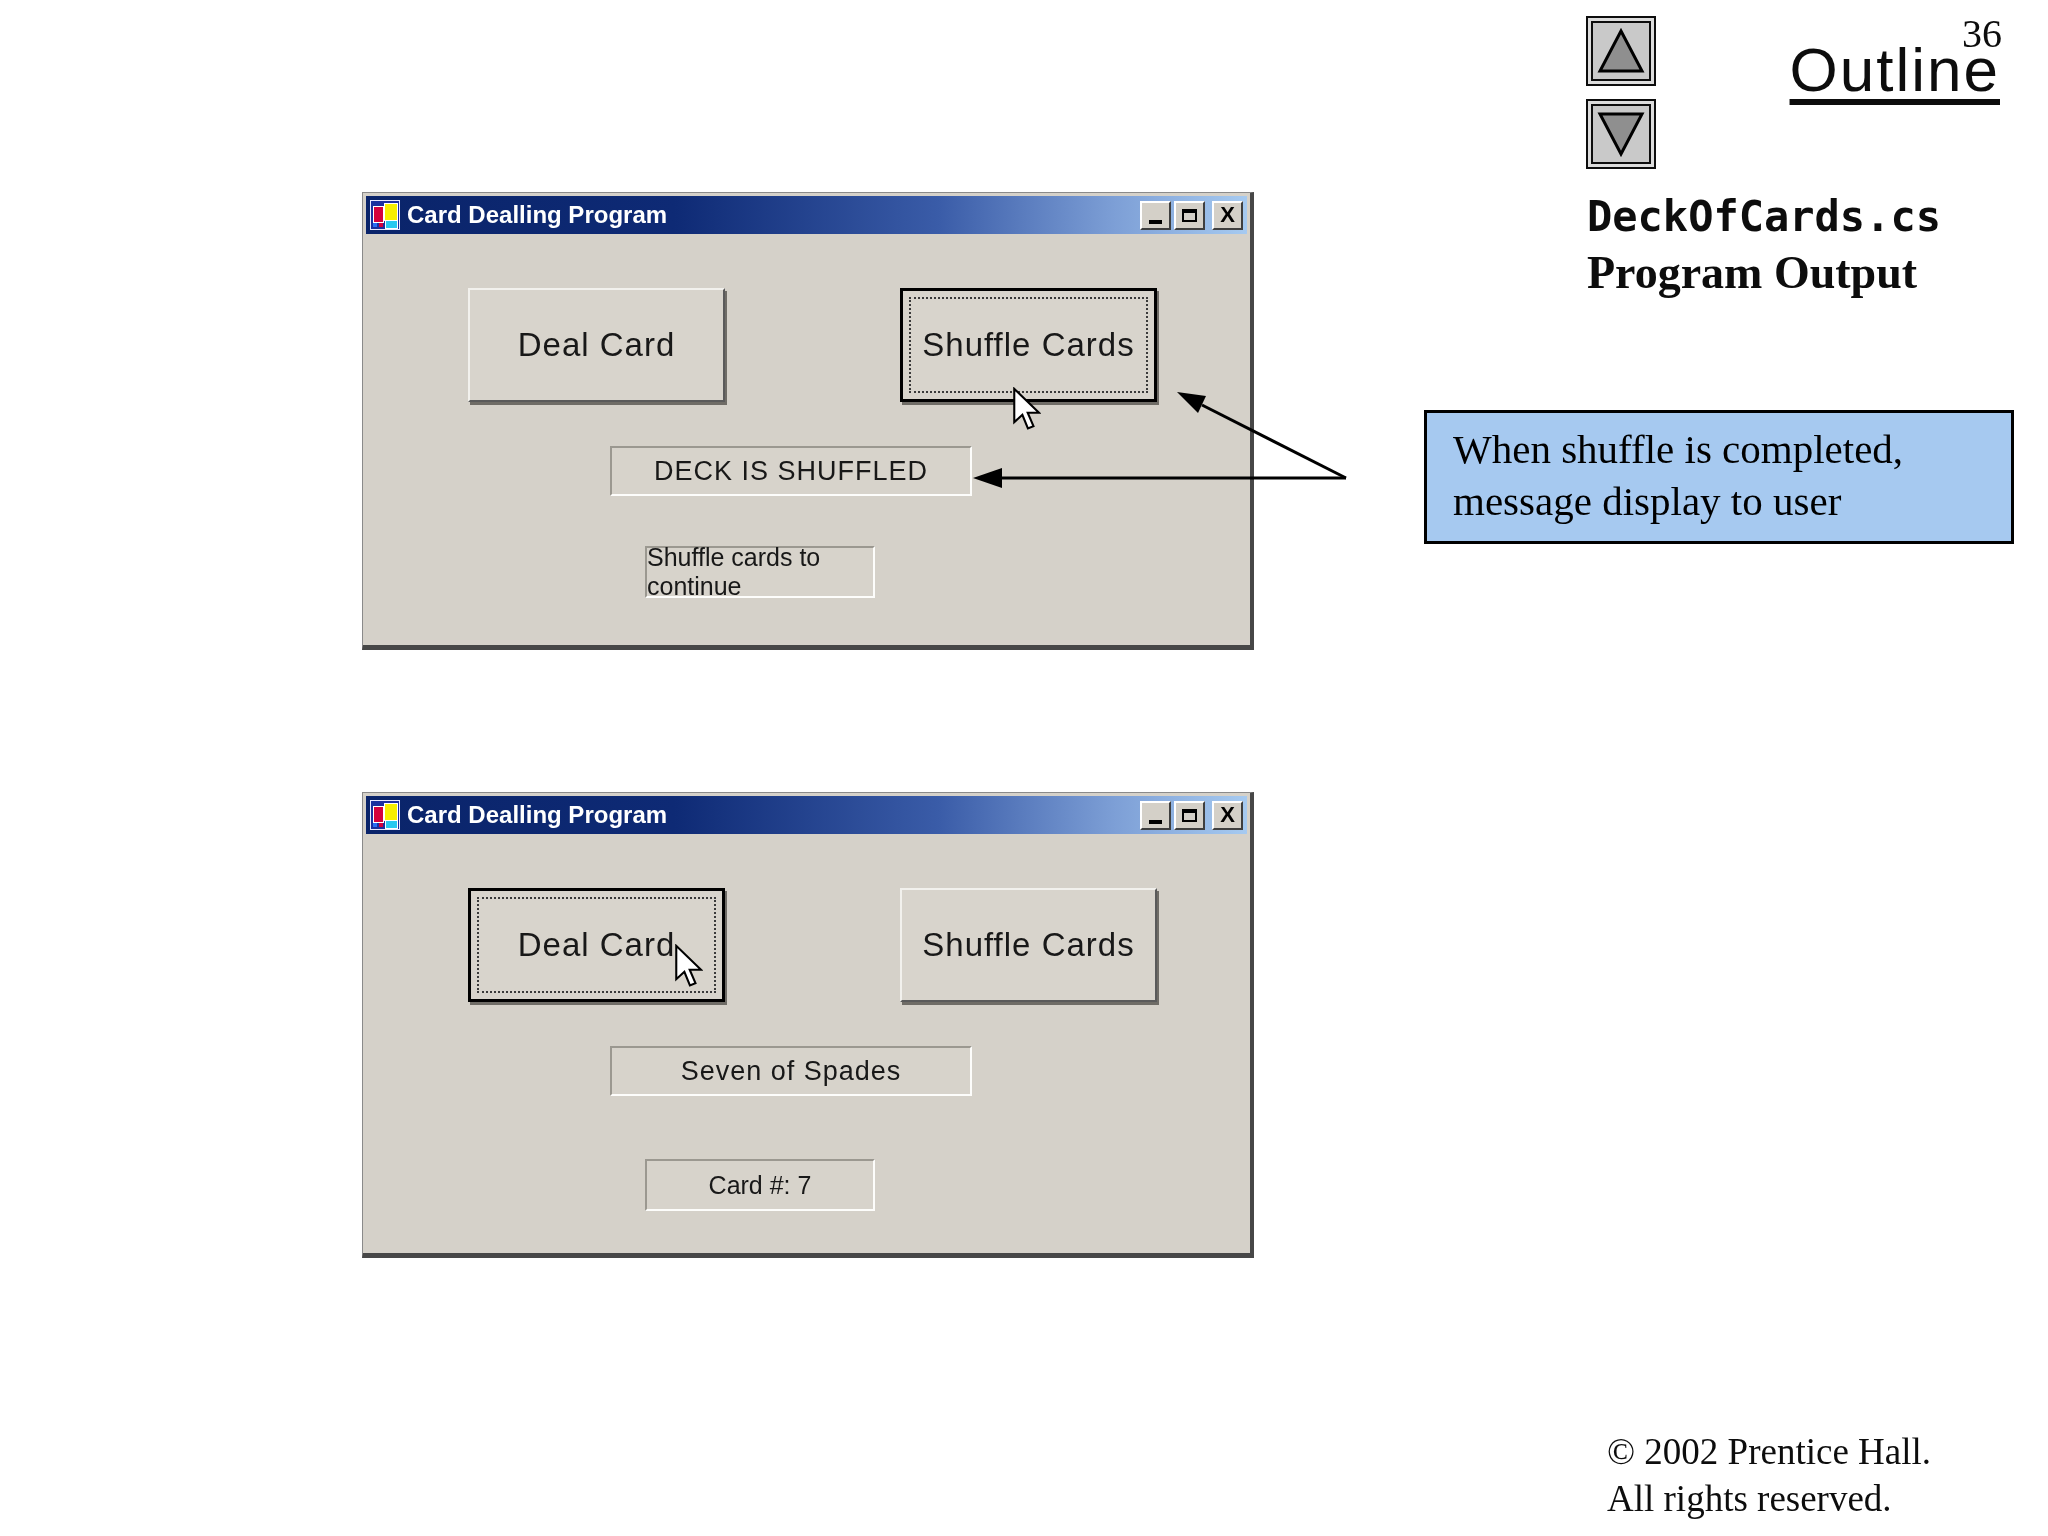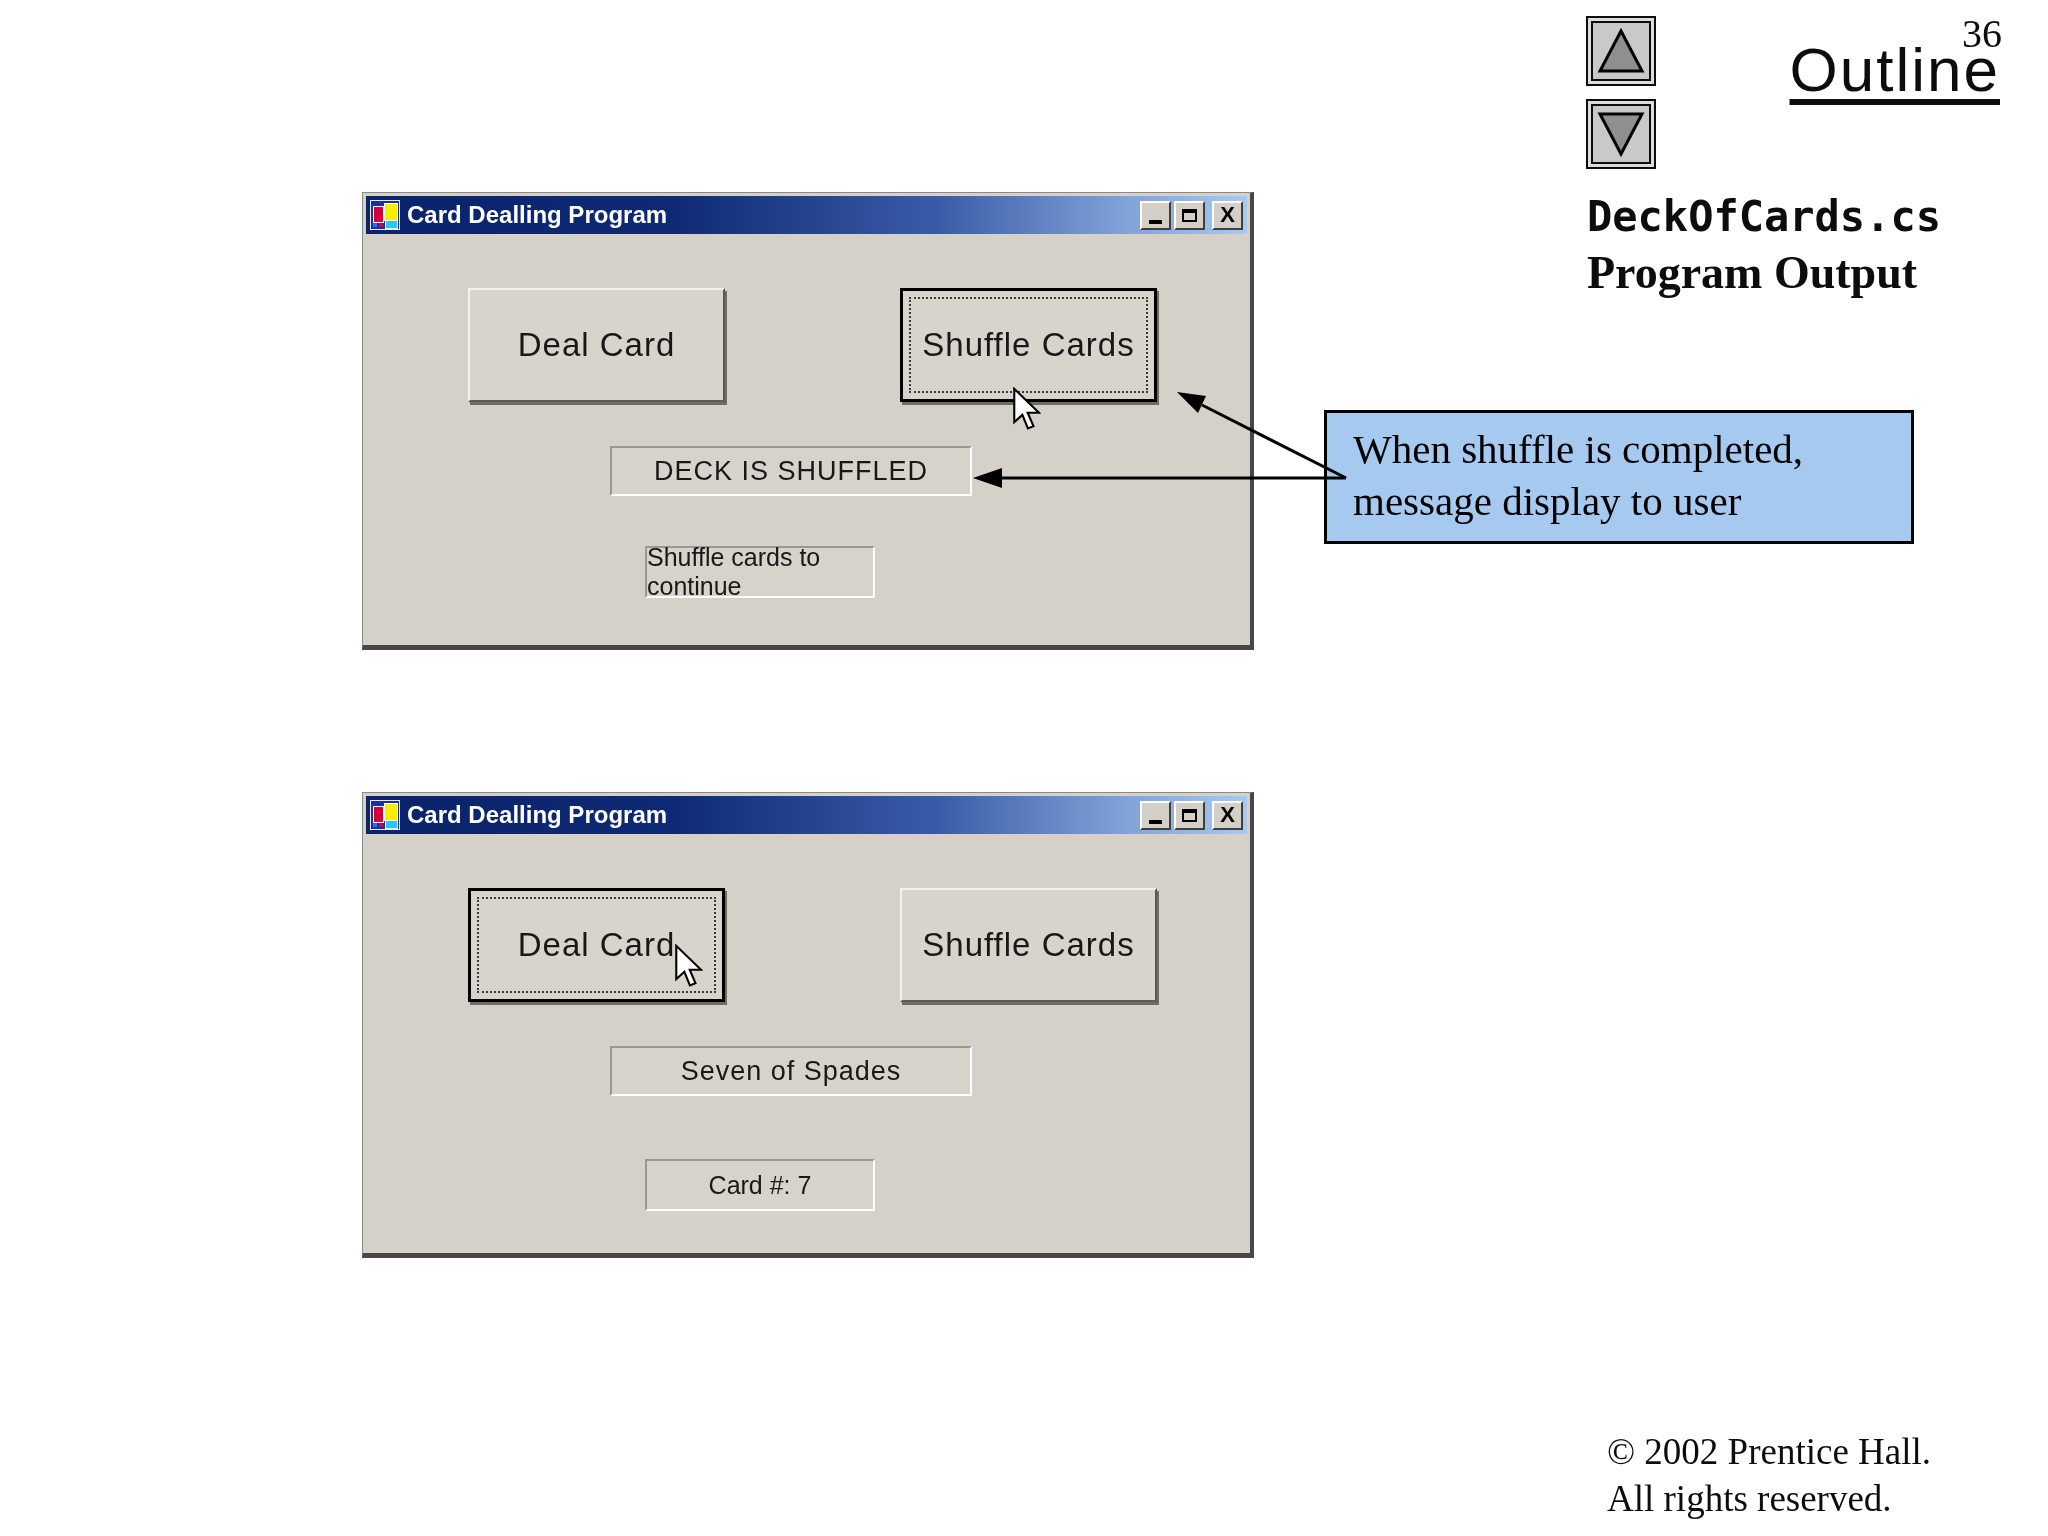--- a/index.html
+++ b/index.html
@@ -19,21 +19,21 @@
                  text-underline-offset:8px;letter-spacing:2px;}
   .page-number{position:absolute;left:1962px;top:10px;font-family:"Liberation Serif",serif;
                font-size:40px;color:#0d0d0d;}
   .file-title{position:absolute;left:1587px;top:192px;font-family:"DejaVu Sans Mono",monospace;
               font-weight:bold;font-size:42px;color:#0d0d0d;}
   .file-subtitle{position:absolute;left:1587px;top:246px;font-family:"Liberation Serif",serif;
                  font-weight:bold;font-size:46px;color:#0d0d0d;}
   .copyright{position:absolute;left:1607px;top:1428px;font-family:"Liberation Serif",serif;
              font-size:37px;line-height:1.28;color:#0d0d0d;}
 
-  .callout{position:absolute;left:1324px;top:410px;width:590px;height:134px;box-sizing:border-box;
+  .callout{position:absolute;left:1424px;top:410px;width:590px;height:134px;box-sizing:border-box;
            background:#a6c9f0;border:3px solid #000;padding:10px 0 0 26px;
            font-family:"Liberation Serif",serif;font-size:41px;line-height:1.28;color:#000;}
 
   
   .arrows{position:absolute;left:0;top:0;width:2048px;height:1536px;pointer-events:none;z-index:6;}
 
   
   .window{position:absolute;left:362px;width:892px;box-sizing:border-box;background:#d5d1c9;
           border:1px solid #8a8a8a;border-right:4px solid #474747;border-bottom:5px solid #474747;
           padding:3px;}

